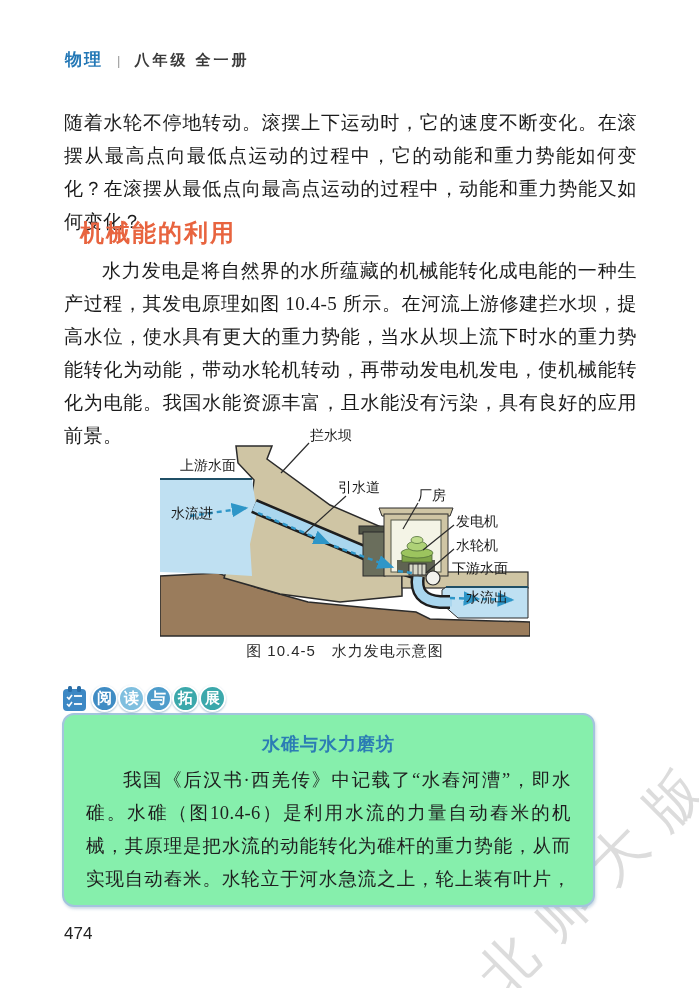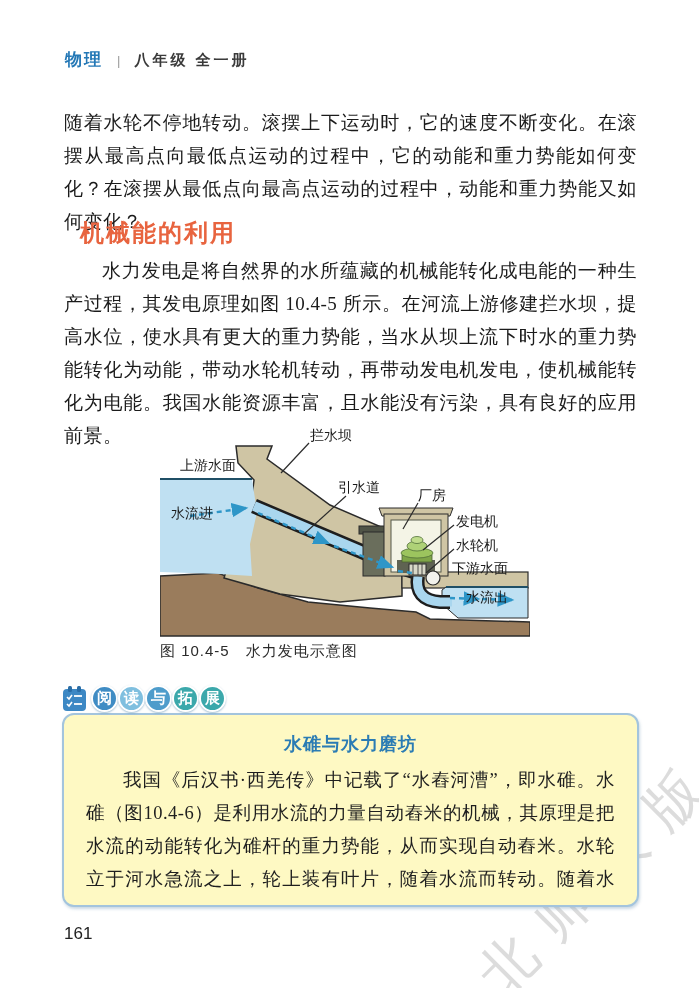--- a/index.html
+++ b/index.html
@@ -26,37 +26,37 @@
   .section-heading {
     position:absolute; left:64px; top:217px;
     font-family:"Liberation Sans", sans-serif;
     font-size:24px; font-weight:bold; color:#e8643f; letter-spacing:2px;margin-left:16px;
   }
   #para2 { top:254px; }
   
   .figure { position:absolute; left:160px; top:426px; width:370px; }
   .figure svg { display:block; }
   .fig-caption {
-    position:absolute; left:160px; top:642px; width:370px; 
+    position:absolute; left:160px; top:642px; width:370px; text-align:center;
     font-family:"Liberation Sans", sans-serif; font-size:15px; color:#2a2a2a; letter-spacing:1px;
   }
   
   .badge { position:absolute; left:62px; top:685px; display:flex; align-items:center; gap:3px;
     font-family:"Liberation Sans", sans-serif; z-index:3; }
   .badge .chip { width:25px; height:27px; margin-right:4px; }
   .badge .circle {
     width:27px; height:27px; border-radius:50%;
     border:2px solid #ffffff; box-shadow:0 1px 2px rgba(60,120,160,.45);
     color:#fff; font-size:15px; font-weight:bold;
     display:flex; align-items:center; justify-content:center; margin-left:-3px;
   }
   
   .reading-box {
-    position:absolute; left:62px; top:713px; width:577px; height:194px;
-    border:2px solid #a3c4dd; border-radius:12px; background:#fef9c3;
+    position:absolute; left:62px; top:713px; width:533px; height:194px;
+    border:2px solid #a3c4dd; border-radius:12px; background:#86efac;
     box-shadow:1px 2px 3px rgba(140,170,195,.45); z-index:2;
   }
   .reading-box .box-title {
     margin-top:17px; text-align:center;
     font-family:"Liberation Sans", sans-serif;
     font-size:18px; font-weight:bold; color:#2b7cb4; letter-spacing:1px;
   }
   .reading-box .box-text {
     margin:8px 22px 0 22px;
     font-size:18.5px; line-height:33px; text-align:justify; text-indent:2em;
@@ -183,17 +183,17 @@
     <span class="circle" style="background:#4e9ccb">与</span>
     <span class="circle" style="background:#3ba8ab">拓</span>
     <span class="circle" style="background:#3ba8ab">展</span>
   </div>
 
   <div class="reading-box">
     <div class="box-title">水碓与水力磨坊</div>
     <p class="box-text">我国《后汉书·西羌传》中记载了“水舂河漕”，即水碓。水碓（图10.4-6）是利用水流的力量自动舂米的机械，其原理是把水流的动能转化为碓杆的重力势能，从而实现自动舂米。水轮立于河水急流之上，轮上装有叶片，随着水流而转动。随着水轮不停地转动，通过拨板持续带动拨杆，从而实现舂臼有节奏地抬起落下，完成舂米工作。水碓能日夜不</p>
   </div>
 
-  <div class="page-number">161</div>
+  <div class="page-number">474</div>
 
   <div class="watermark">北师大版</div>
 
 </div>
 
 </body></html>

